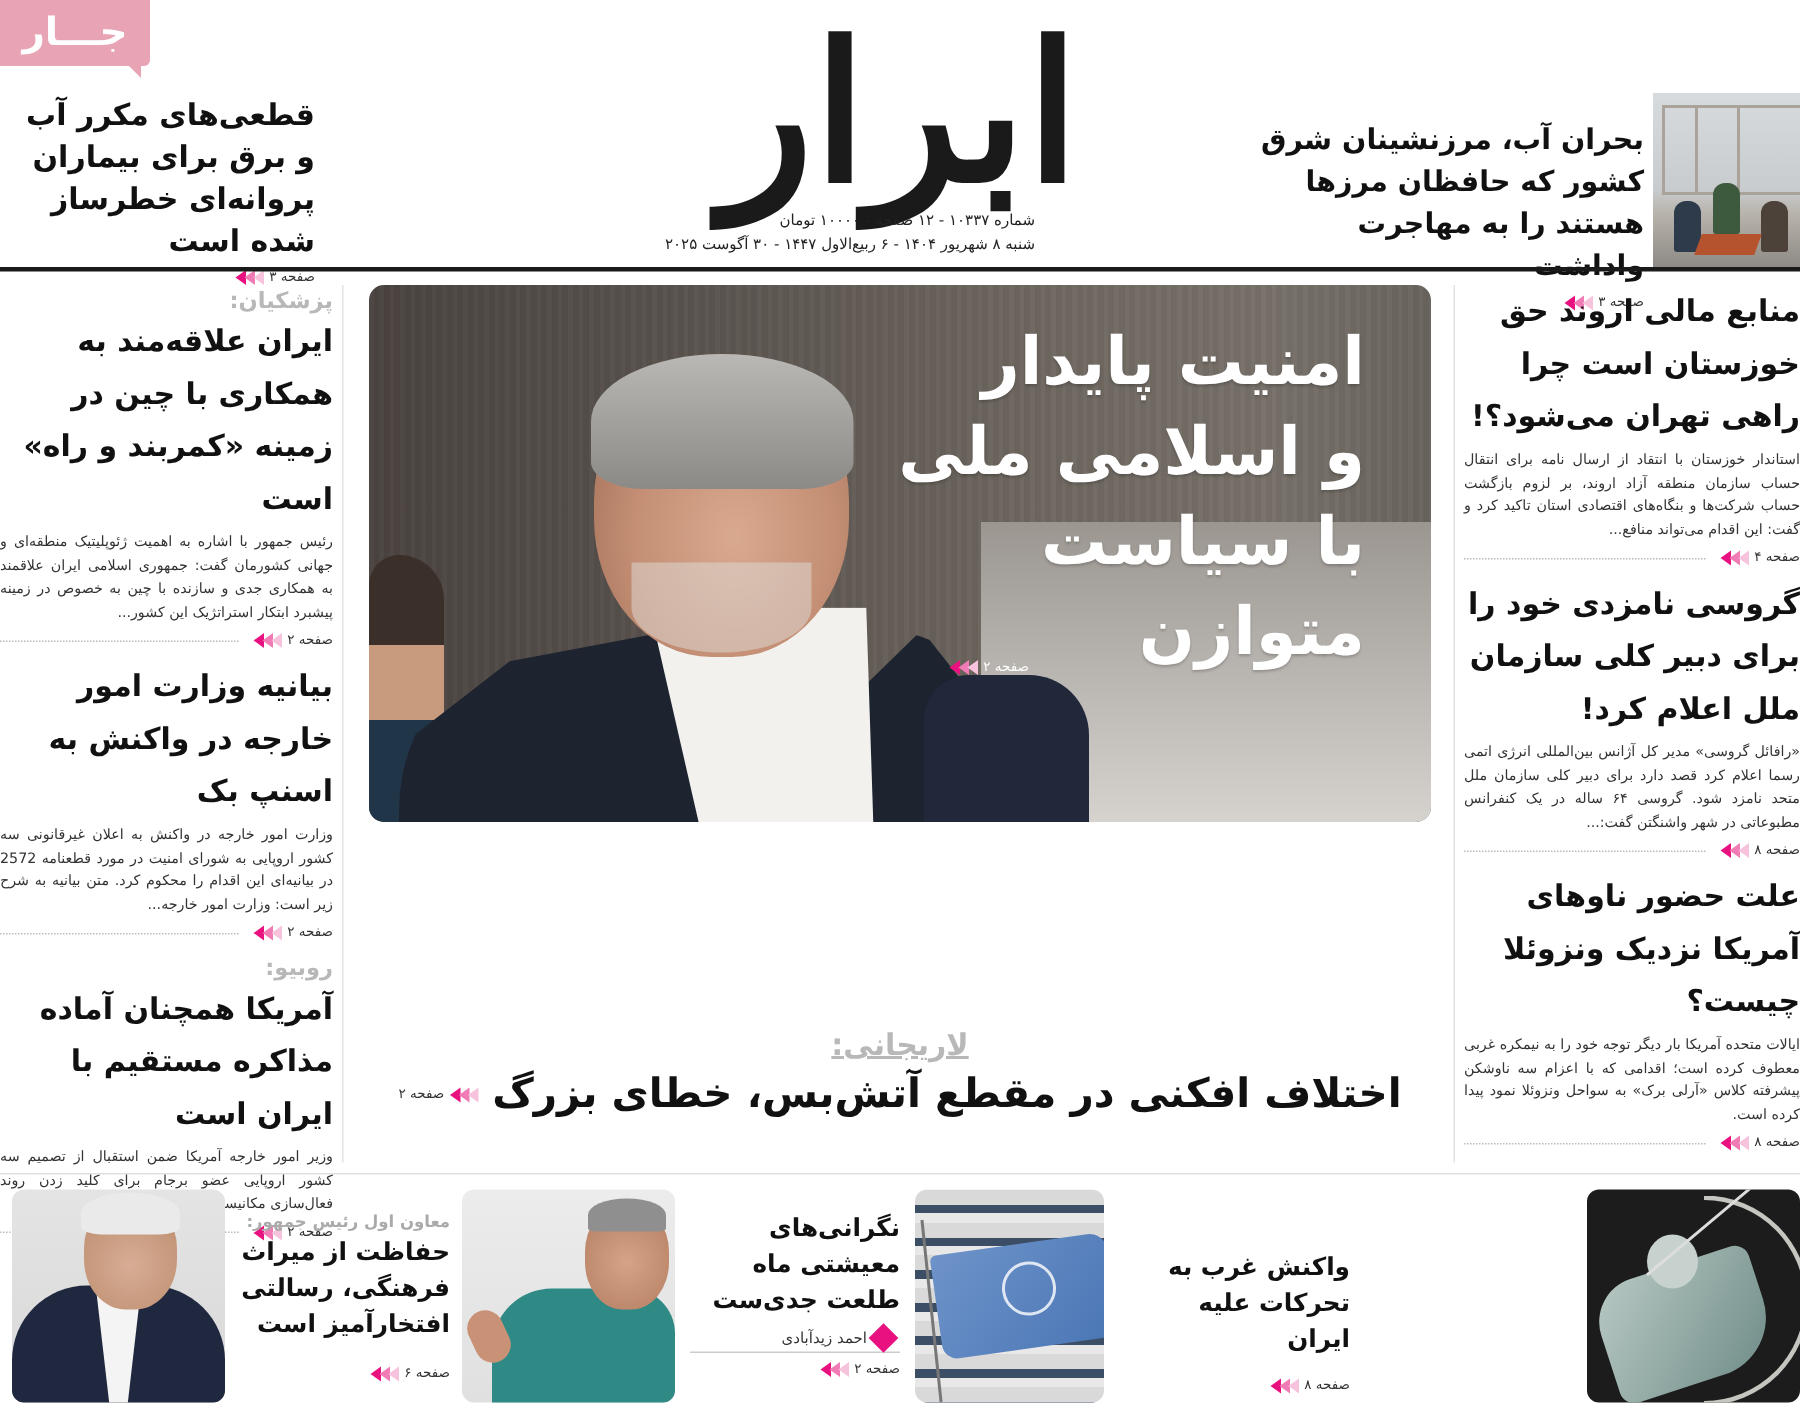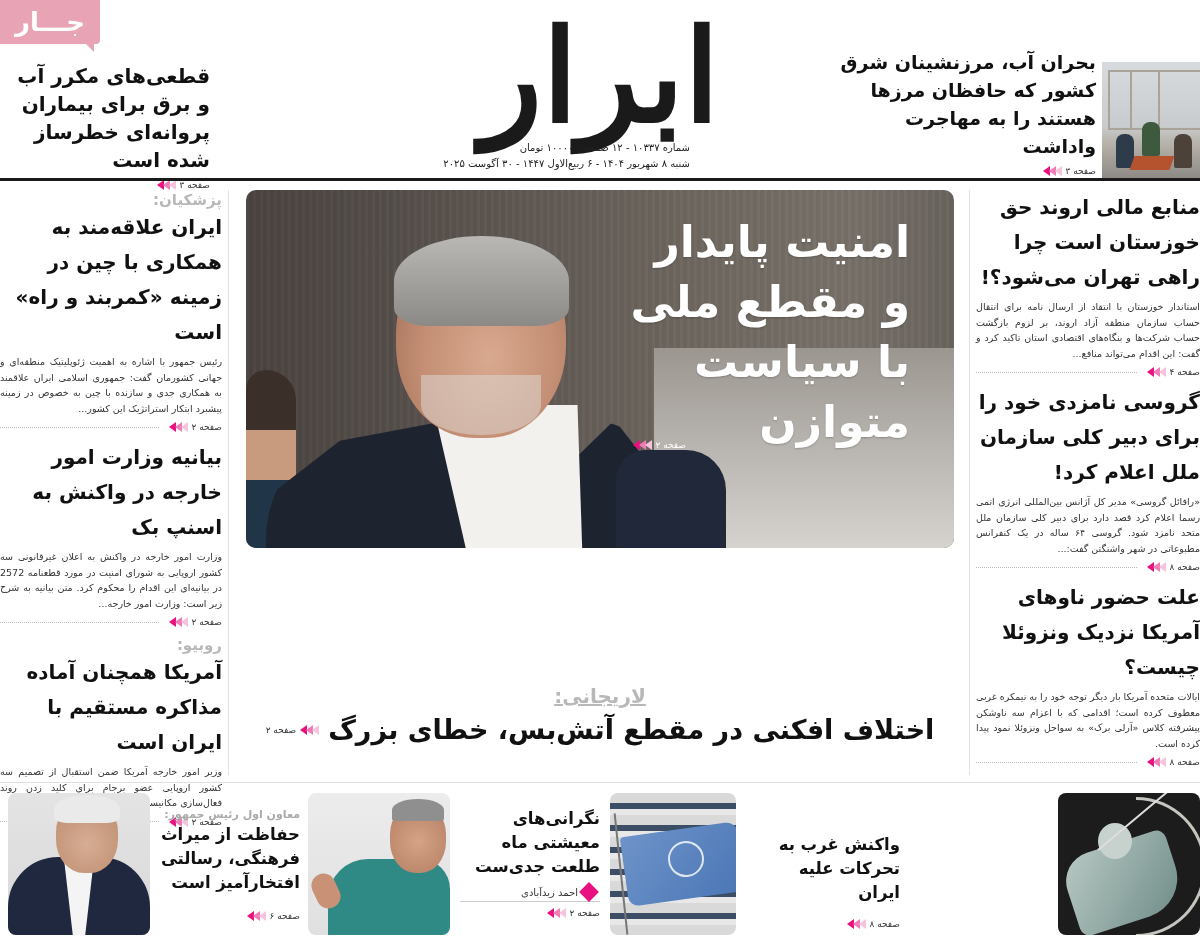--- a/index.html
+++ b/index.html
@@ -14,21 +14,21 @@
     border-radius: 0 0 4px 0; }
   .jar-tag::after { content: ""; position: absolute; right: 6px; bottom: -8px; border-top: 8px solid #e8a3b4; border-left: 8px solid transparent; }
 
   .top-left-story { left: 0; top: 62px; width: 210px; text-align: right; }
   .top-left-story .hl { font-weight: bold; font-size: 20px; line-height: 28px; color: #111; }
 
   .logo { left: 490px; top: 0; width: 220px; height: 140px; display: flex; align-items: flex-end; justify-content: center;
     font-family: "DejaVu Serif", serif; font-weight: bold; font-size: 128px; line-height: 128px; color: #1a1a1a; letter-spacing: -6px; }
   .issue-line { left: 430px; top: 140px; width: 260px; font-size: 10px; color: #222; text-align: right; line-height: 16px; }
 
-  .top-right-story { right: 104px; top: 48px; width: 270px; text-align: right; }
+  .top-right-story { right: 104px; top: 79px; width: 270px; text-align: right; }
   .top-right-story .hl { font-weight: bold; font-size: 19px; line-height: 28px; color: #111; }
   .top-right-photo { right: 0; top: 62px; width: 98px; height: 116px; background:
     linear-gradient(180deg, #d8dbdd 0%, #c9ccce 55%, #b7b2aa 70%, #8d8a85 100%); overflow: hidden; }
   .top-right-photo .frame { position: absolute; left: 6px; top: 8px; right: 0; height: 60px; border: 2px solid #a9a39a; border-right: none; }
   .top-right-photo .frame::before { content:""; position:absolute; left: 20px; top:0; bottom:0; border-left: 2px solid #a9a39a; }
   .top-right-photo .frame::after { content:""; position:absolute; left: 48px; top:0; bottom:0; border-left: 2px solid #a9a39a; }
   .top-right-photo .fig { position: absolute; bottom: 10px; width: 18px; height: 34px; border-radius: 8px 8px 2px 2px; }
   .top-right-photo .rug { position: absolute; bottom: 8px; left: 30px; width: 40px; height: 14px; background: #b5532f; transform: skewX(-20deg); }
 
   .rule-top { left: 0; right: 0; top: 178px; height: 3px; background: #1a1a1a; }
@@ -255,21 +255,21 @@
   <div class="bg-person"></div>
   <div class="jacket"></div>
   <div class="jacket-r"></div>
   <div class="shirt"></div>
   <div class="head"></div>
   <div class="hair"></div>
   <div class="beard"></div>
 
   <div class="hero-title">
     <div>امنیت پایدار</div>
-    <div>و مقطع ملی</div>
+    <div>و اسلامی ملی</div>
     <div>با سیاست متوازن</div>
   </div>
   <div class="hero-ref">
     <div class="pageref">
       <span>صفحه ۲</span>
       <span class="arrows left">
           <span></span>
           <span></span>
           <span></span>
         </span>

